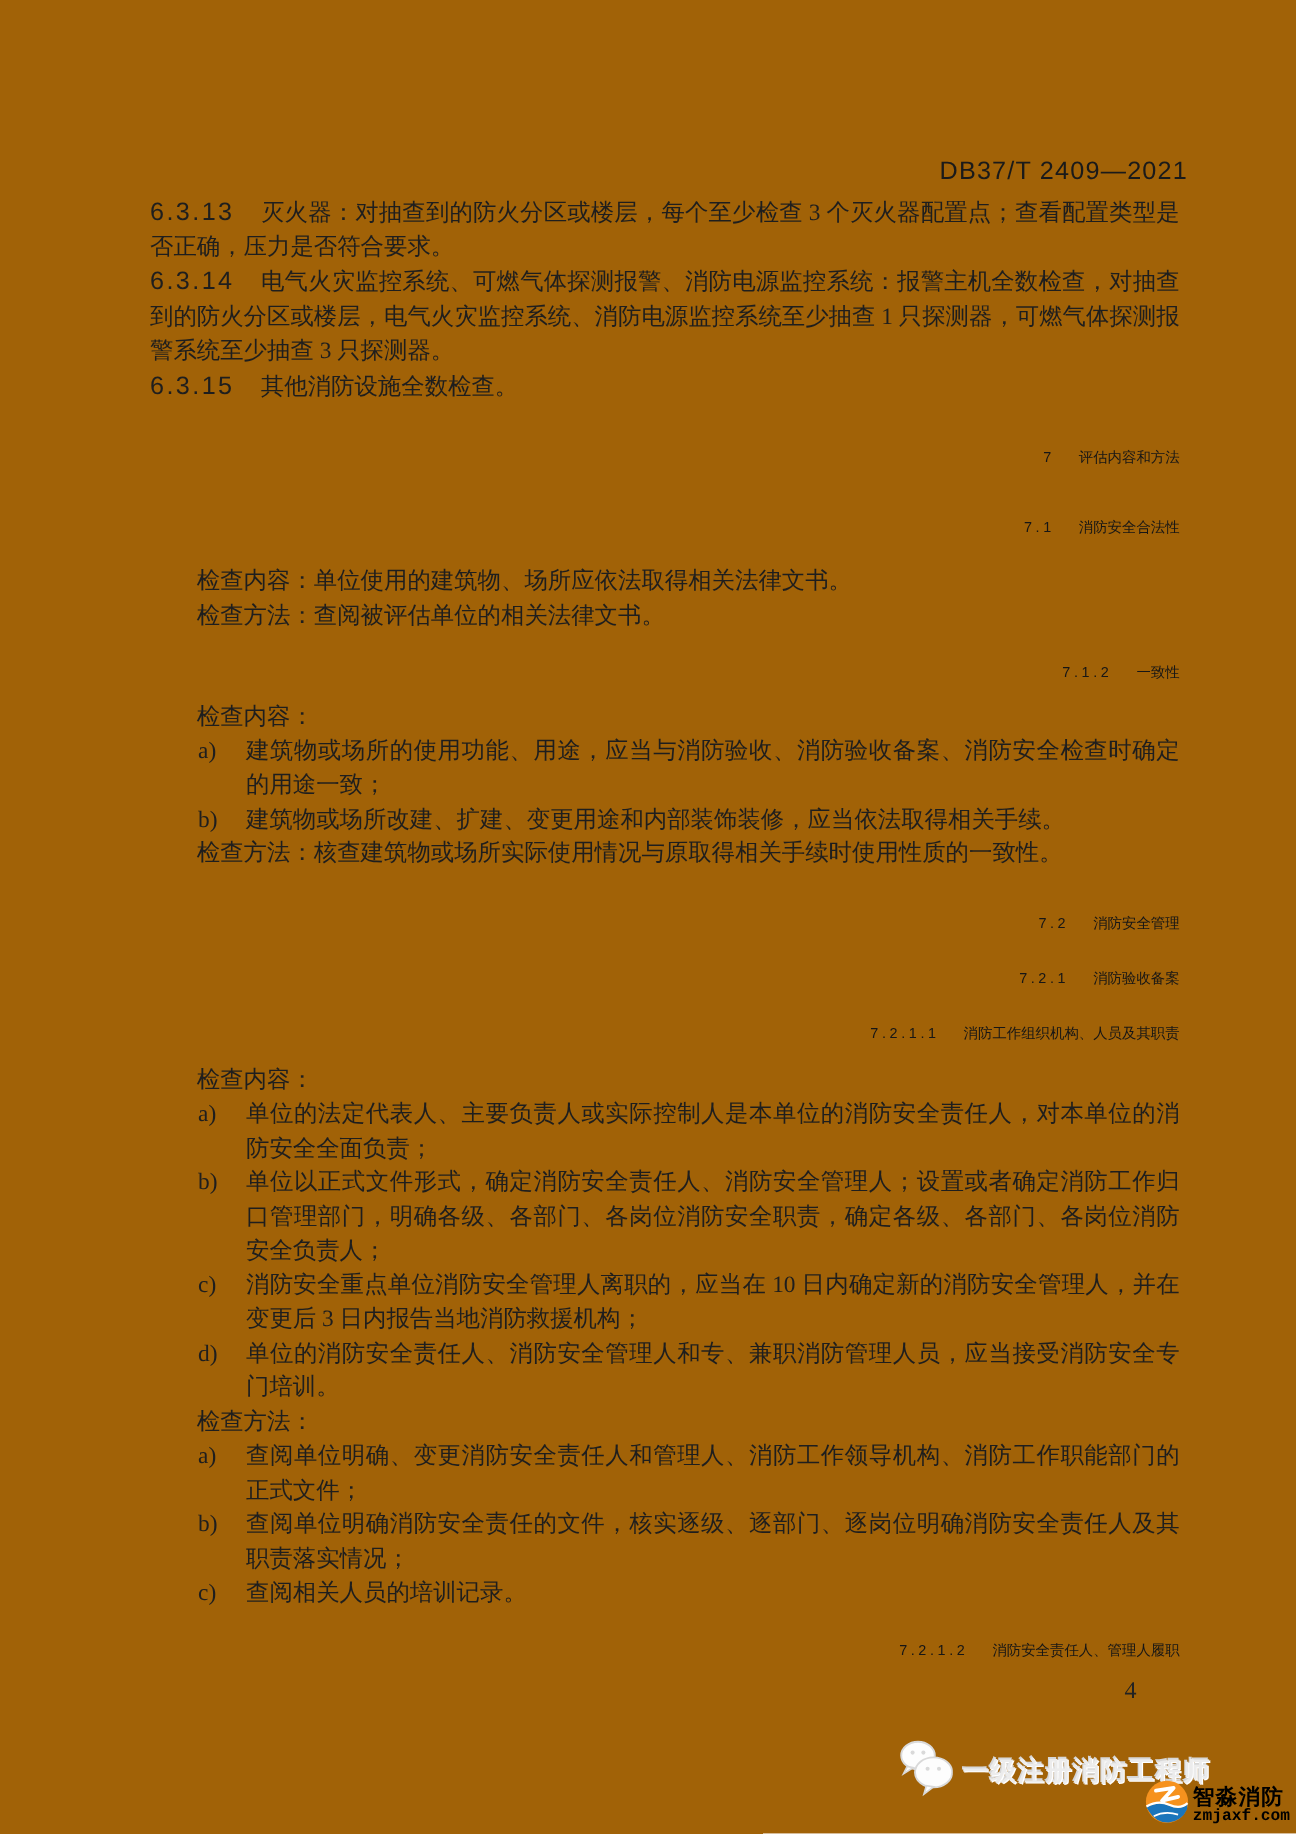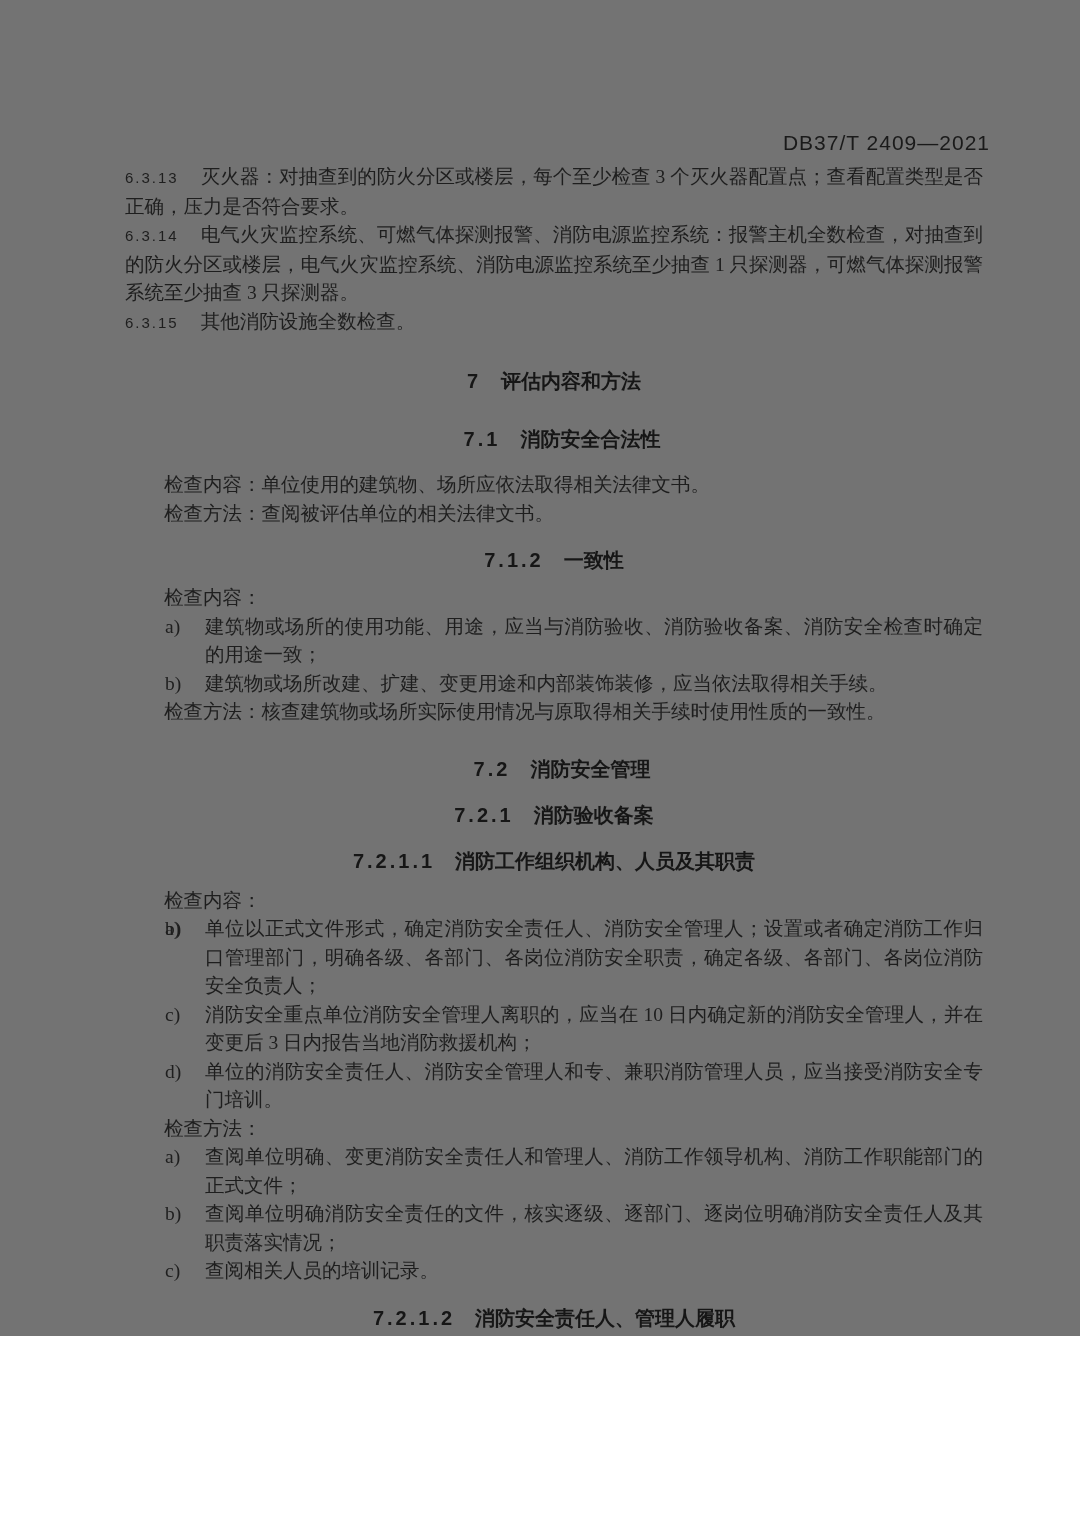--- a/index.html
+++ b/index.html
@@ -1,20 +1,20 @@
 <!DOCTYPE html>
 <html><head>
 <meta charset="utf-8">
 <style>
   html,body { margin:0; padding:0; background:#ffffff; }
   .page {
     position:relative;
     width:1080px;
-    height:1336px;
-    background:#737373;
+    height:1528px;
+    background:#a16207;
     overflow:hidden;
     font-family:"Liberation Serif", serif;
     color:#1e1e1e;
   }
 
   
   .doc-header {
     position:absolute;
     top:131px;
     right:90px;
@@ -36,42 +36,42 @@
 
   p.clause, p.body, p.li {
     font-family:"Liberation Serif", serif;
     font-size:19.5px;
     line-height:28.5px;
     text-align:justify;
     color:#1e1e1e;
   }
   p.clause > .num {
     font-family:"Liberation Sans", sans-serif;
-    font-size:15px;
+    font-size:21px;
     letter-spacing:2px;
     margin-right:22px;
   }
   p.body { text-indent:39px; }
   p.li {
     position:relative;
     padding-left:80px;
   }
   p.li > .num {
     position:absolute;
     left:40px;
     top:0;
   }
 
   p.h1, p.h2, p.h3, p.h4 {
     font-family:"Liberation Sans", sans-serif;
-    font-weight:700;
-    font-size:20px;
+    font-weight:400;
+    font-size:12px;
     line-height:28px;
     color:#161616;
-    text-align:center;
+    text-align:right;
   }
   p.h1 { margin:30px 0 30px 0; }
   p.h2 { margin:28px 0 18px 16px; }
   p.h3 { margin:18px 0 10px 0; }
   p.h4 { margin:18px 0 12px 0; }
   p.h1 > .num, p.h2 > .num, p.h3 > .num, p.h4 > .num {
     letter-spacing:3px;
     margin-right:20px;
   }
 
@@ -151,21 +151,21 @@
       <p class="body"><span>检查方法：查阅被评估单位的相关法律文书。</span></p>
       <p class="h3"><span class="num">7.1.2</span><span>一致性</span></p>
       <p class="body"><span>检查内容：</span></p>
       <p class="li"><span class="num">a)</span><span>建筑物或场所的使用功能、用途，应当与消防验收、消防验收备案、消防安全检查时确定的用途一致；</span></p>
       <p class="li"><span class="num">b)</span><span>建筑物或场所改建、扩建、变更用途和内部装饰装修，应当依法取得相关手续。</span></p>
       <p class="body"><span>检查方法：核查建筑物或场所实际使用情况与原取得相关手续时使用性质的一致性。</span></p>
       <p class="h2"><span class="num">7.2</span><span>消防安全管理</span></p>
       <p class="h3"><span class="num">7.2.1</span><span>消防验收备案</span></p>
       <p class="h4"><span class="num">7.2.1.1</span><span>消防工作组织机构、人员及其职责</span></p>
       <p class="body"><span>检查内容：</span></p>
-      <p class="li"><span class="num">a)</span></p>
+      <p class="li"><span class="num">a)</span><span>单位的法定代表人、主要负责人或实际控制人是本单位的消防安全责任人，对本单位的消防安全全面负责；</span></p>
       <p class="li"><span class="num">b)</span><span>单位以正式文件形式，确定消防安全责任人、消防安全管理人；设置或者确定消防工作归口管理部门，明确各级、各部门、各岗位消防安全职责，确定各级、各部门、各岗位消防安全负责人；</span></p>
       <p class="li"><span class="num">c)</span><span>消防安全重点单位消防安全管理人离职的，应当在 10 日内确定新的消防安全管理人，并在变更后 3 日内报告当地消防救援机构；</span></p>
       <p class="li"><span class="num">d)</span><span>单位的消防安全责任人、消防安全管理人和专、兼职消防管理人员，应当接受消防安全专门培训。</span></p>
       <p class="body"><span>检查方法：</span></p>
       <p class="li"><span class="num">a)</span><span>查阅单位明确、变更消防安全责任人和管理人、消防工作领导机构、消防工作职能部门的正式文件；</span></p>
       <p class="li"><span class="num">b)</span><span>查阅单位明确消防安全责任的文件，核实逐级、逐部门、逐岗位明确消防安全责任人及其职责落实情况；</span></p>
       <p class="li"><span class="num">c)</span><span>查阅相关人员的培训记录。</span></p>
       <p class="h4"><span class="num">7.2.1.2</span><span>消防安全责任人、管理人履职</span></p>
     </div>
 

